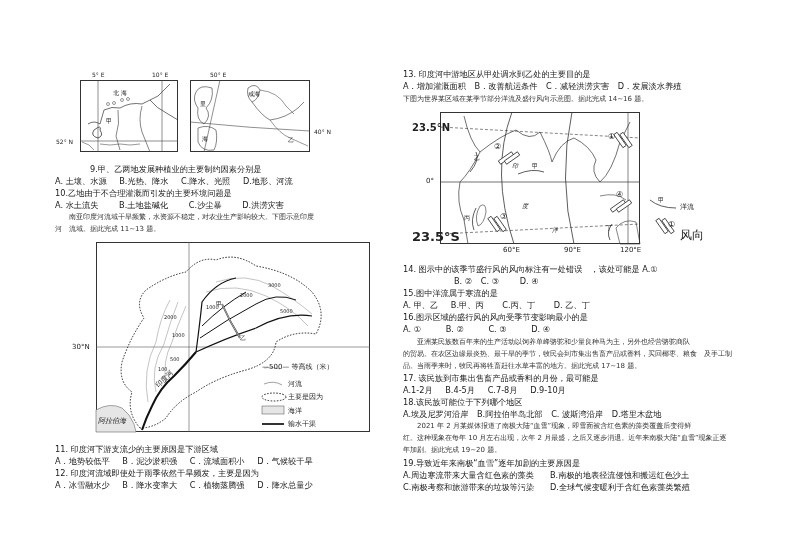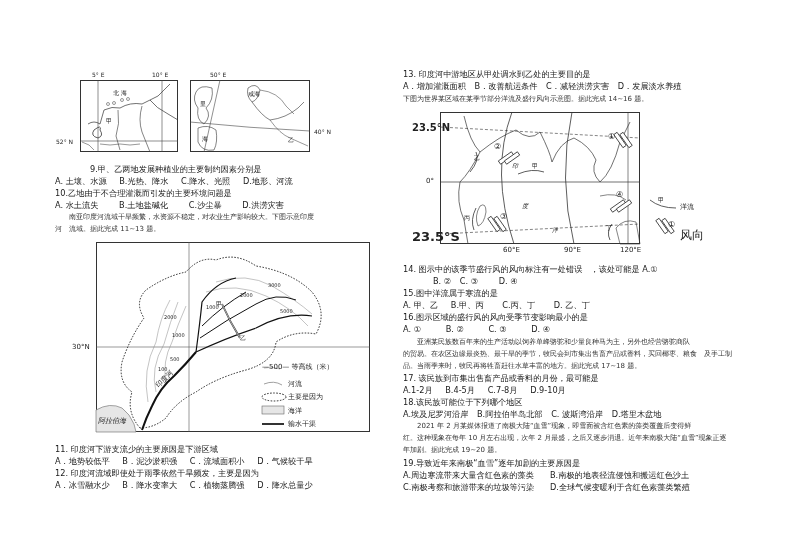--- a/index.html
+++ b/index.html
@@ -212,21 +212,21 @@
   <span class="maplabel" style="left:54px; top:30px; font-size:8px;">②</span>
   <span class="maplabel" style="left:60px; top:100px; font-size:8px;">③</span>
   <span class="maplabel" style="left:176px; top:78px; font-size:8px;">④</span>
   <span class="maplabel" style="left:218px; top:84px;">甲</span>
   <span class="maplabel" style="left:240px; top:90px; font-size:7px;">洋流</span>
   <span class="maplabel" style="left:228px; top:108px; font-size:8px;">①</span>
   <span class="maplabel" style="left:240px; top:115px; font-size:12px;">风向</span>
 </div>
 
 <div class="line" style="left:403px; top:264px;">14. 图示中的该季节盛行风的风向标注有一处错误　，该处可能是 A.①</div>
-<div class="line opts" style="left:415px; top:276px;padding-left:18px;">
+<div class="line opts" style="left:436px; top:276px;padding-left:18px;">
   <span style="margin-right:6px;">B. ②</span>
   <span style="margin-right:18px;">C. ③</span>
   <span>D. ④</span>
 </div>
 
 <div class="line" style="left:403px; top:288px;">15.图中洋流属于寒流的是</div>
 <div class="line opts" style="left:403px; top:300px;">
   <span>A. 甲、乙</span>
   <span style="margin-right:16px;">B.甲、丙</span>
   <span style="margin-right:16px;">C.丙、丁</span>

